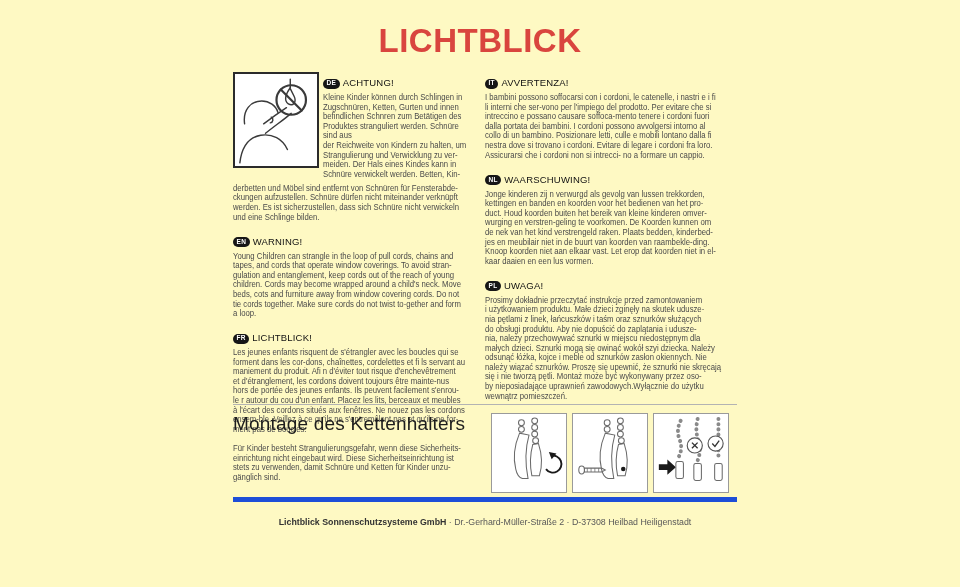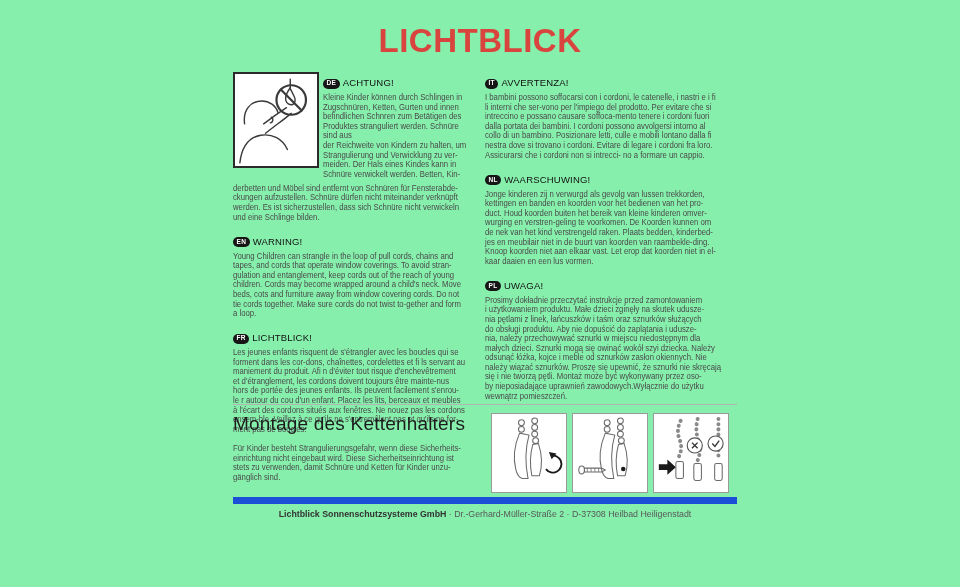--- a/index.html
+++ b/index.html
@@ -1,18 +1,18 @@
 <!DOCTYPE html>
 <html><head>
 <meta charset="utf-8">
 <style>
   * { box-sizing: border-box; margin: 0; padding: 0; }
   body { margin: 0; background: #fff; }
   .page {
-    position: relative; width: 960px; height: 587px; background: #86efac;
+    position: relative; width: 960px; height: 587px; background: #fef9c3;
     font-family: "Liberation Sans", sans-serif; overflow: hidden; color: #4a4a4a;
   }
   .logo {
     position: absolute; top: 22px; left: 0; width: 100%;
     text-align: center; font-size: 33px; font-weight: bold;
     letter-spacing: 0.5px; color: #d9453e;
   }
   .content { position: absolute; left: 233px; top: 72px; width: 504px; }
   .columns { display: flex; gap: 3px; }
   .col-left  { width: 249px; }
@@ -40,22 +40,22 @@
 
   .montage { position: absolute; left: 0; top: 332px; width: 504px; border-top: 1px solid #b3b3b3; }
   .montage-title { font-size: 19px; font-weight: normal; color: #1d1d1d; margin-top: 8px; letter-spacing: 0.2px; }
   .montage-text { margin-top: 9px; width: 278px; }
   .steps { position: absolute; right: 8px; top: 8px; display: flex; gap: 5px; }
   .step-box { width: 76px; height: 80px; border: 1px solid #9a9a9a; background: #fff; padding: 2px; }
   .step-box svg { width: 100%; height: 100%; }
 
   .footer {
     position: absolute; left: 0; top: 425px; width: 504px;
-    border-top: 7px solid #1d4ed8; text-align: center;
-    font-size: 8.8px; line-height: 11px; color: #585858; padding-top: 5px;
+    border-top: 5px solid #1d4ed8; text-align: center;
+    font-size: 8.8px; line-height: 11px; color: #585858; padding-top: 15px;
   }
   .footer .company { font-weight: bold; color: #333; }
 </style>
 </head>
 <body>
 
 <div class="page">
 
   <div class="logo">LICHTBLICK</div>
 

